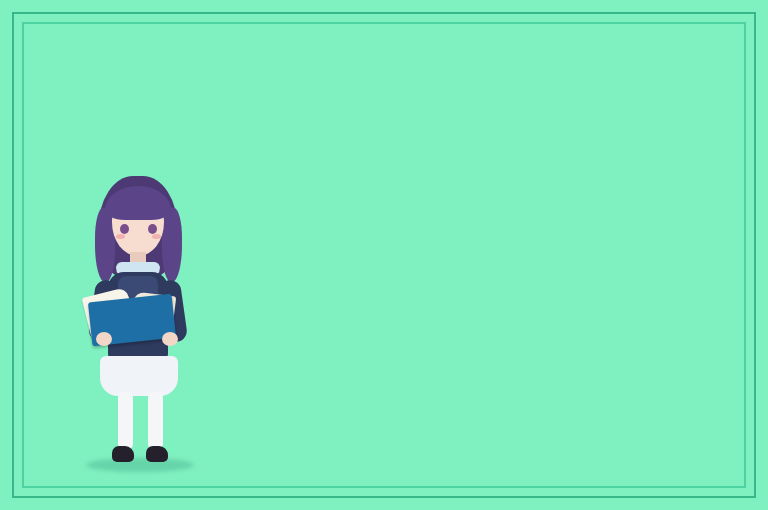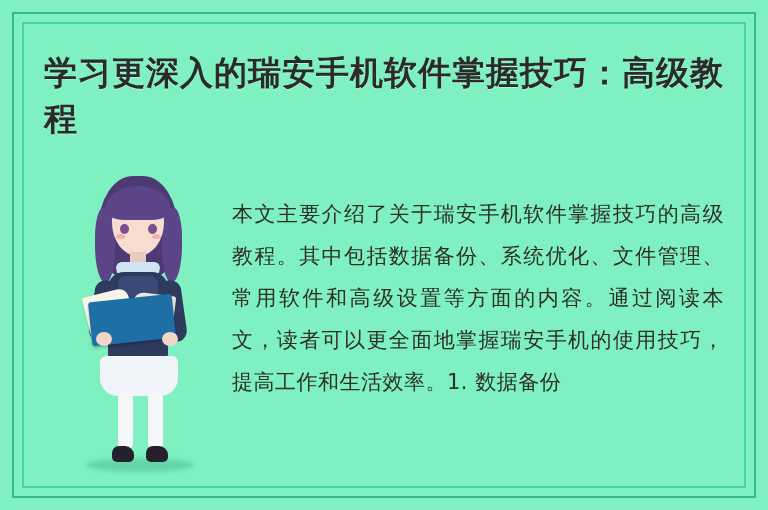--- a/index.html
+++ b/index.html
@@ -296,21 +296,20 @@
 </style>
 </head>
 <body>
 
 <div class="card">
   <div class="border-outer"></div>
   <div class="border-inner"></div>
 
   <div class="content">
 
-    <h1 class="title">学习更深入的瑞安手机软件掌握技巧：高级教程</h1>
 
     <div class="body-area">
 
       <div class="illustration">
         <div class="ill-shadow"></div>
         <div class="hair-back"></div>
         <div class="hair-side-l"></div>
         <div class="hair-side-r"></div>
         <div class="face"></div>
         <div class="bangs"></div>
@@ -329,17 +328,16 @@
         <div class="leg r"></div>
         <div class="shoe l"></div>
         <div class="shoe r"></div>
         <div class="book-pages"></div>
         <div class="book-pages2"></div>
         <div class="book-cover"></div>
         <div class="hand-l"></div>
         <div class="hand-r"></div>
       </div>
 
-      <p class="paragraph">本文主要介绍了关于瑞安手机软件掌握技巧的高级教程。其中包括数据备份、系统优化、文件管理、常用软件和高级设置等方面的内容。通过阅读本文，读者可以更全面地掌握瑞安手机的使用技巧，提高工作和生活效率。1. 数据备份</p>
 
     </div>
   </div>
 </div>
 
 </body></html>

